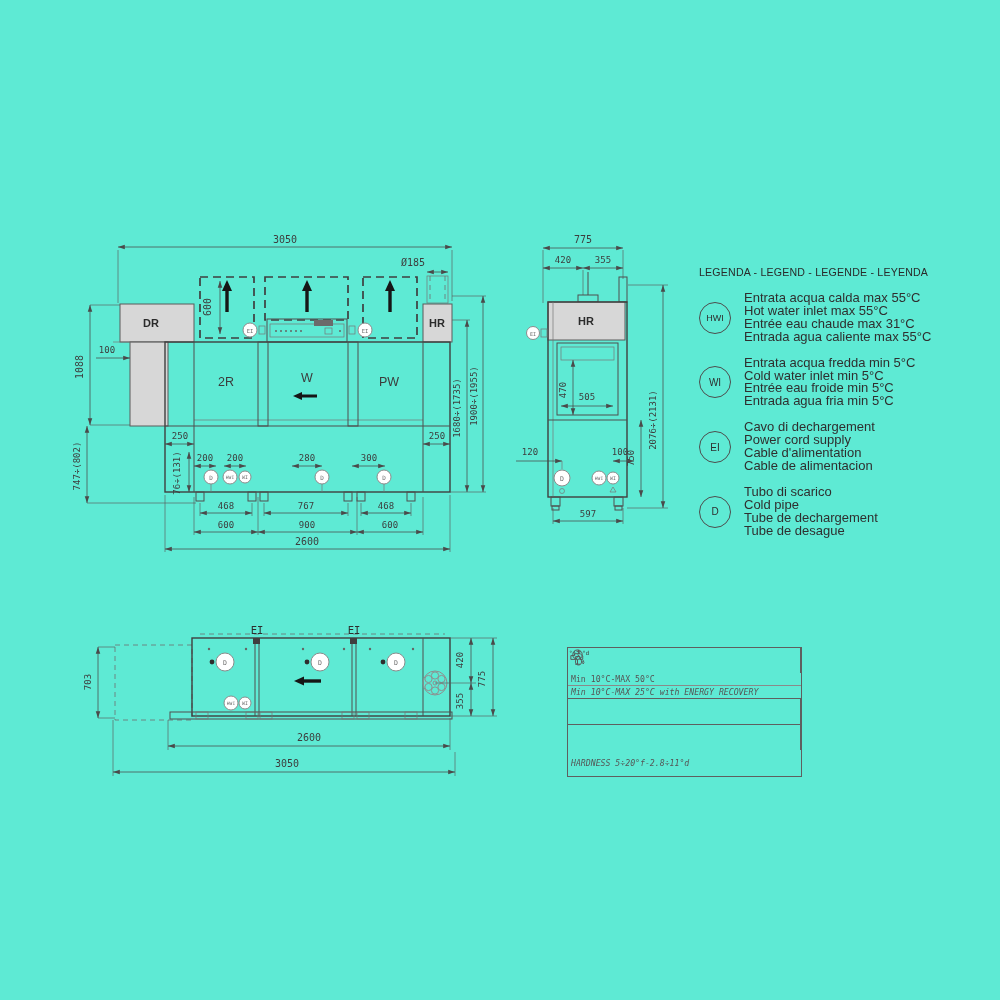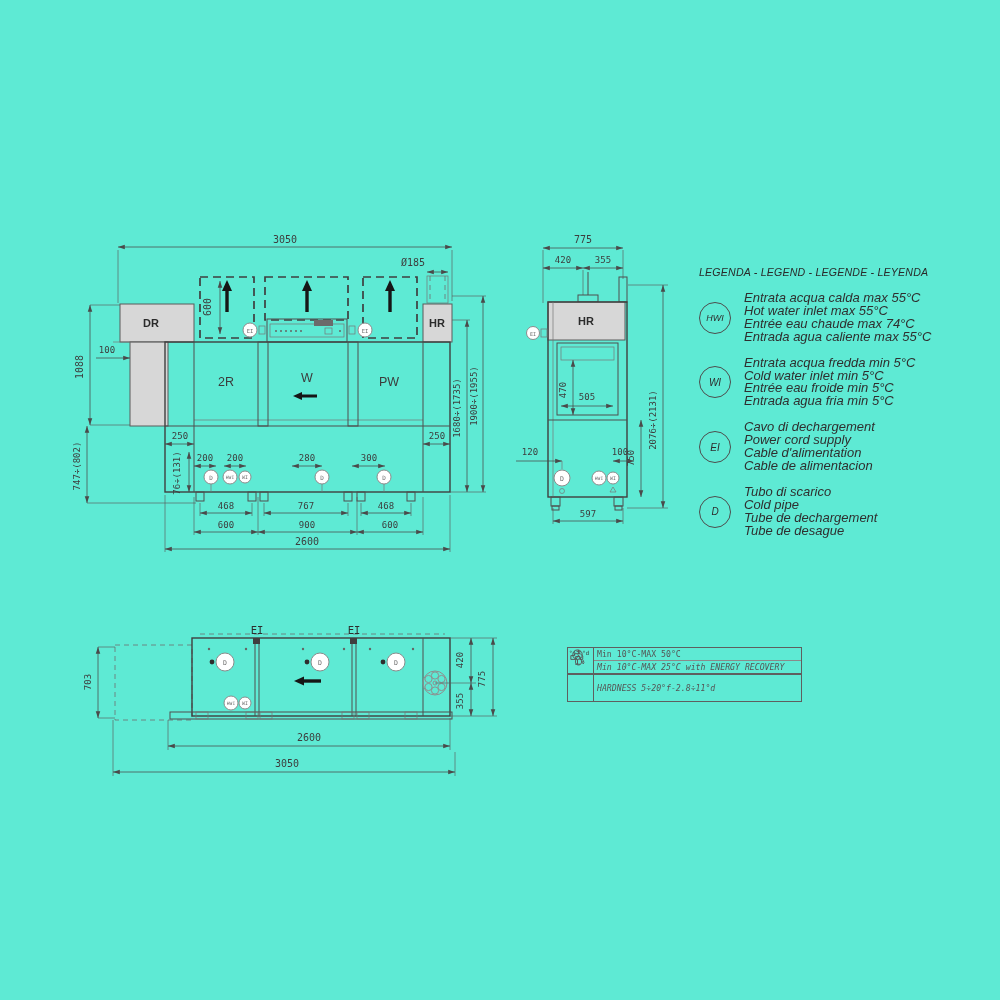--- a/index.html
+++ b/index.html
@@ -21,31 +21,31 @@
   .dashb{stroke:#3f3f3f;stroke-width:1.7;fill:none;stroke-dasharray:8 5;}
   .dash{stroke:#6f6f6f;stroke-width:.8;fill:none;stroke-dasharray:5 4;}
   .grayfill{fill:#d7d7d7;stroke:#5a5a5a;stroke-width:1;}
   .portc{stroke:#8c8c8c;fill:#ffffff;stroke-width:1;}
   .port-t{text-anchor:middle;fill:#6e6e6e;}
   .fillsq{fill:#3f3f3f;}
   .arrowfill{fill:#161616;stroke:none;}
   .fan{stroke:#8f8f8f;fill:none;stroke-width:1;}
 
   
-  .legend{position:absolute;left:699px;top:266px;width:218px;color:#2e2e2e;font-style:italic;}
+  .legend{position:absolute;left:699px;top:266px;width:218px;color:#2e2e2e;}
   .legend-title{font-size:10.6px;text-align:center;letter-spacing:.2px;color:#2a2a2a;margin-bottom:14px;white-space:nowrap;}
   .legend-entry{display:flex;align-items:center;margin-bottom:13px;}
   .legend-circle{flex:0 0 30px;width:30px;height:30px;border:1.2px solid #4d4d4d;border-radius:50%;
                  display:flex;align-items:center;justify-content:center;font-size:10px;color:#2e2e2e;margin-right:13px;}
   .legend-lines{font-size:13px;line-height:12.9px;color:#2f2f2f;white-space:nowrap;}
 
   
   .spec{position:absolute;left:567px;top:647px;width:233px;border:1.1px solid #5f5f5f;
         font-family:"DejaVu Sans Mono", monospace;font-size:8.2px;color:#555;}
-  .spec-row{display:flex;border-bottom:1px solid #5f5f5f;}
+  .spec-row{display:flex;border-bottom:1px solid #5f5f5f;flex-direction:column;}
   .spec-row:last-child{border-bottom:none;justify-content:flex-end;}
   .spec-icon{flex:0 0 25px;display:flex;align-items:center;justify-content:center;border-right:1px solid #5f5f5f;}
   .spec-lines{flex:1;display:flex;flex-direction:column;justify-content:center;}
   .spec-line{padding:1px 3px;border-bottom:1px solid #8a8a8a;white-space:nowrap;overflow:hidden;}
   .spec-line:last-child{border-bottom:none;font-style:italic;}
   .spec-line.single{border-bottom:none;padding:8px 3px;}
 </style>
 </head>
 <body>
 
@@ -379,21 +379,21 @@
 </svg>
 
 <div class="legend">
   <div class="legend-title">LEGENDA - LEGEND - LEGENDE - LEYENDA</div>
 
   <div class="legend-entry">
     <div class="legend-circle" style="font-size:9px;">HWI</div>
     <div class="legend-lines">
       <div>Entrata acqua calda max 55°C</div>
       <div>Hot water inlet max 55°C</div>
-      <div>Entrée eau chaude max 74°C</div>
+      <div>Entrée eau chaude max 31°C</div>
       <div>Entrada agua caliente max 55°C</div>
     </div>
   </div>
 
   <div class="legend-entry">
     <div class="legend-circle">WI</div>
     <div class="legend-lines">
       <div>Entrata acqua fredda min 5°C</div>
       <div>Cold water inlet min 5°C</div>
       <div>Entrée eau froide min 5°C</div>

